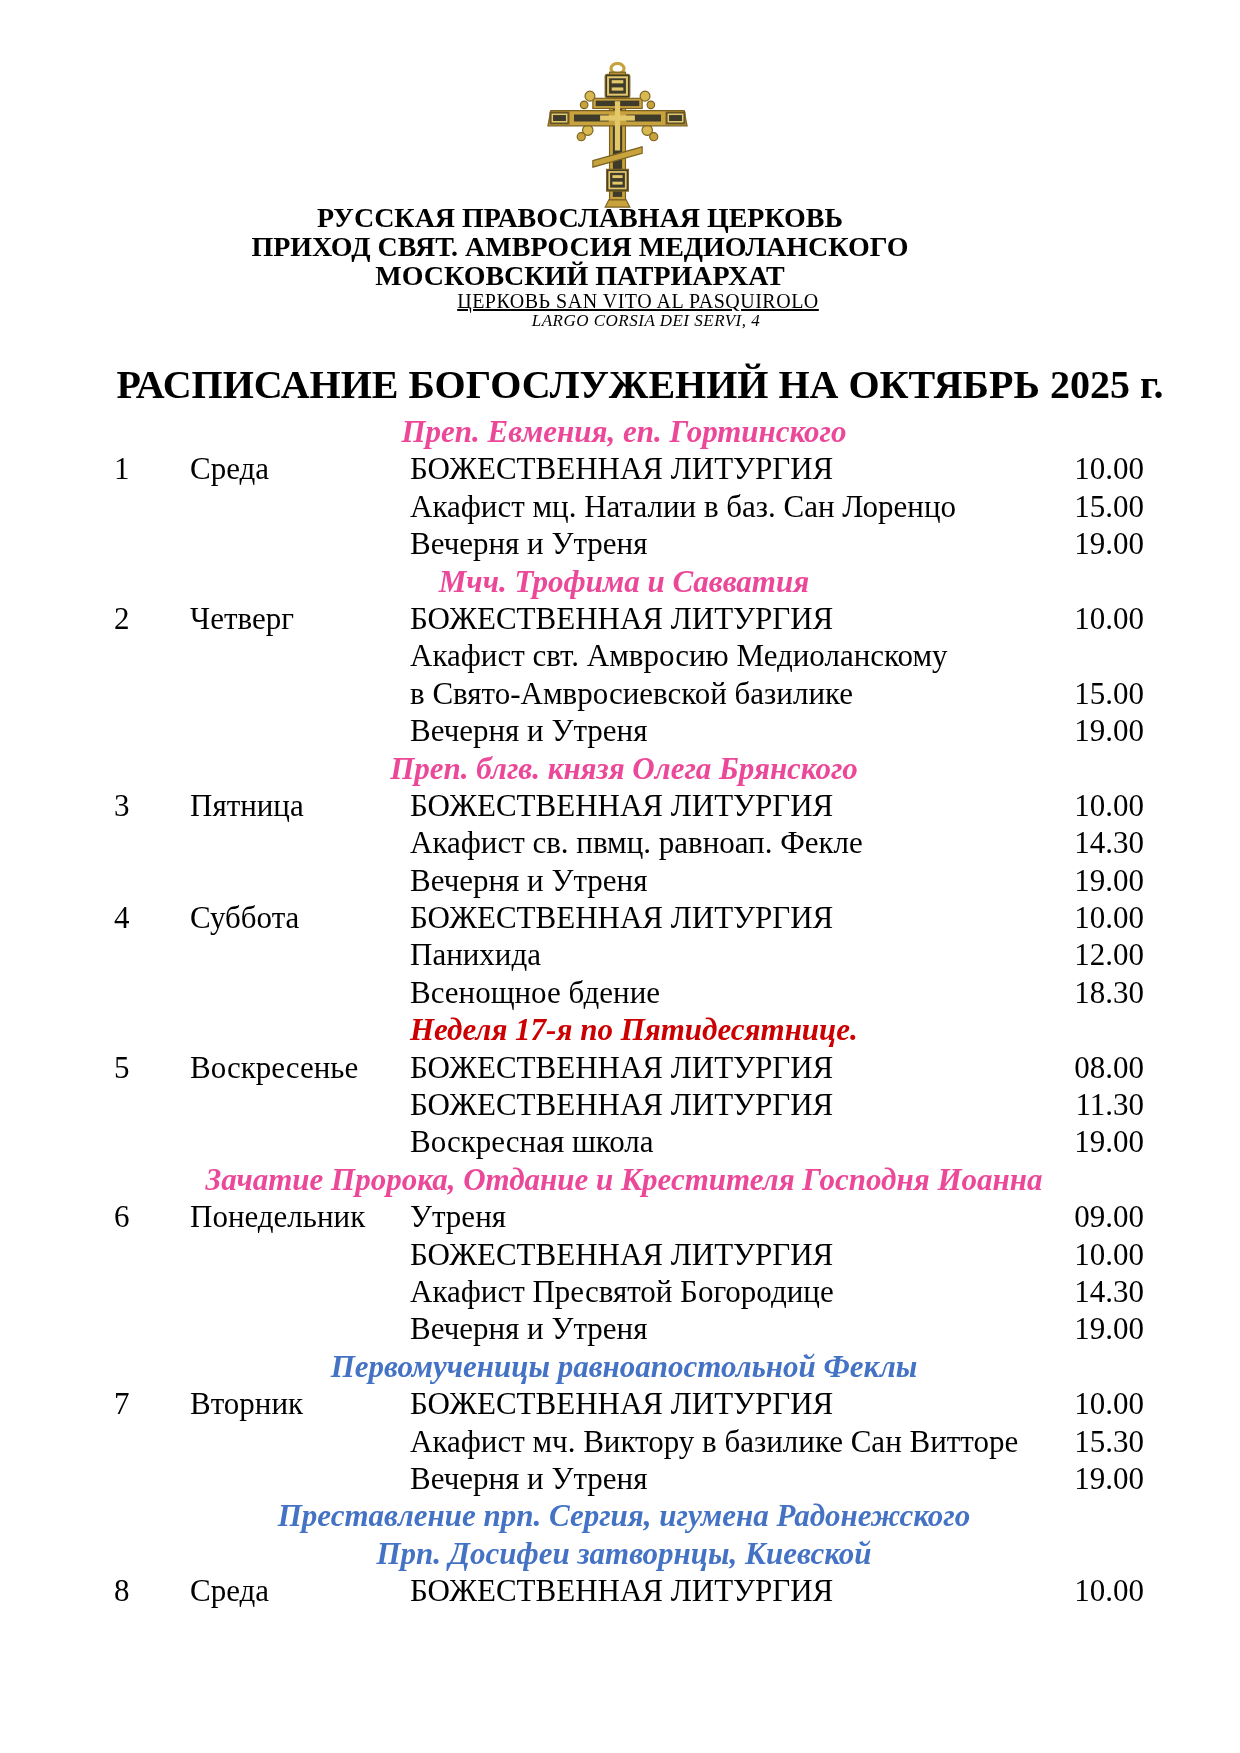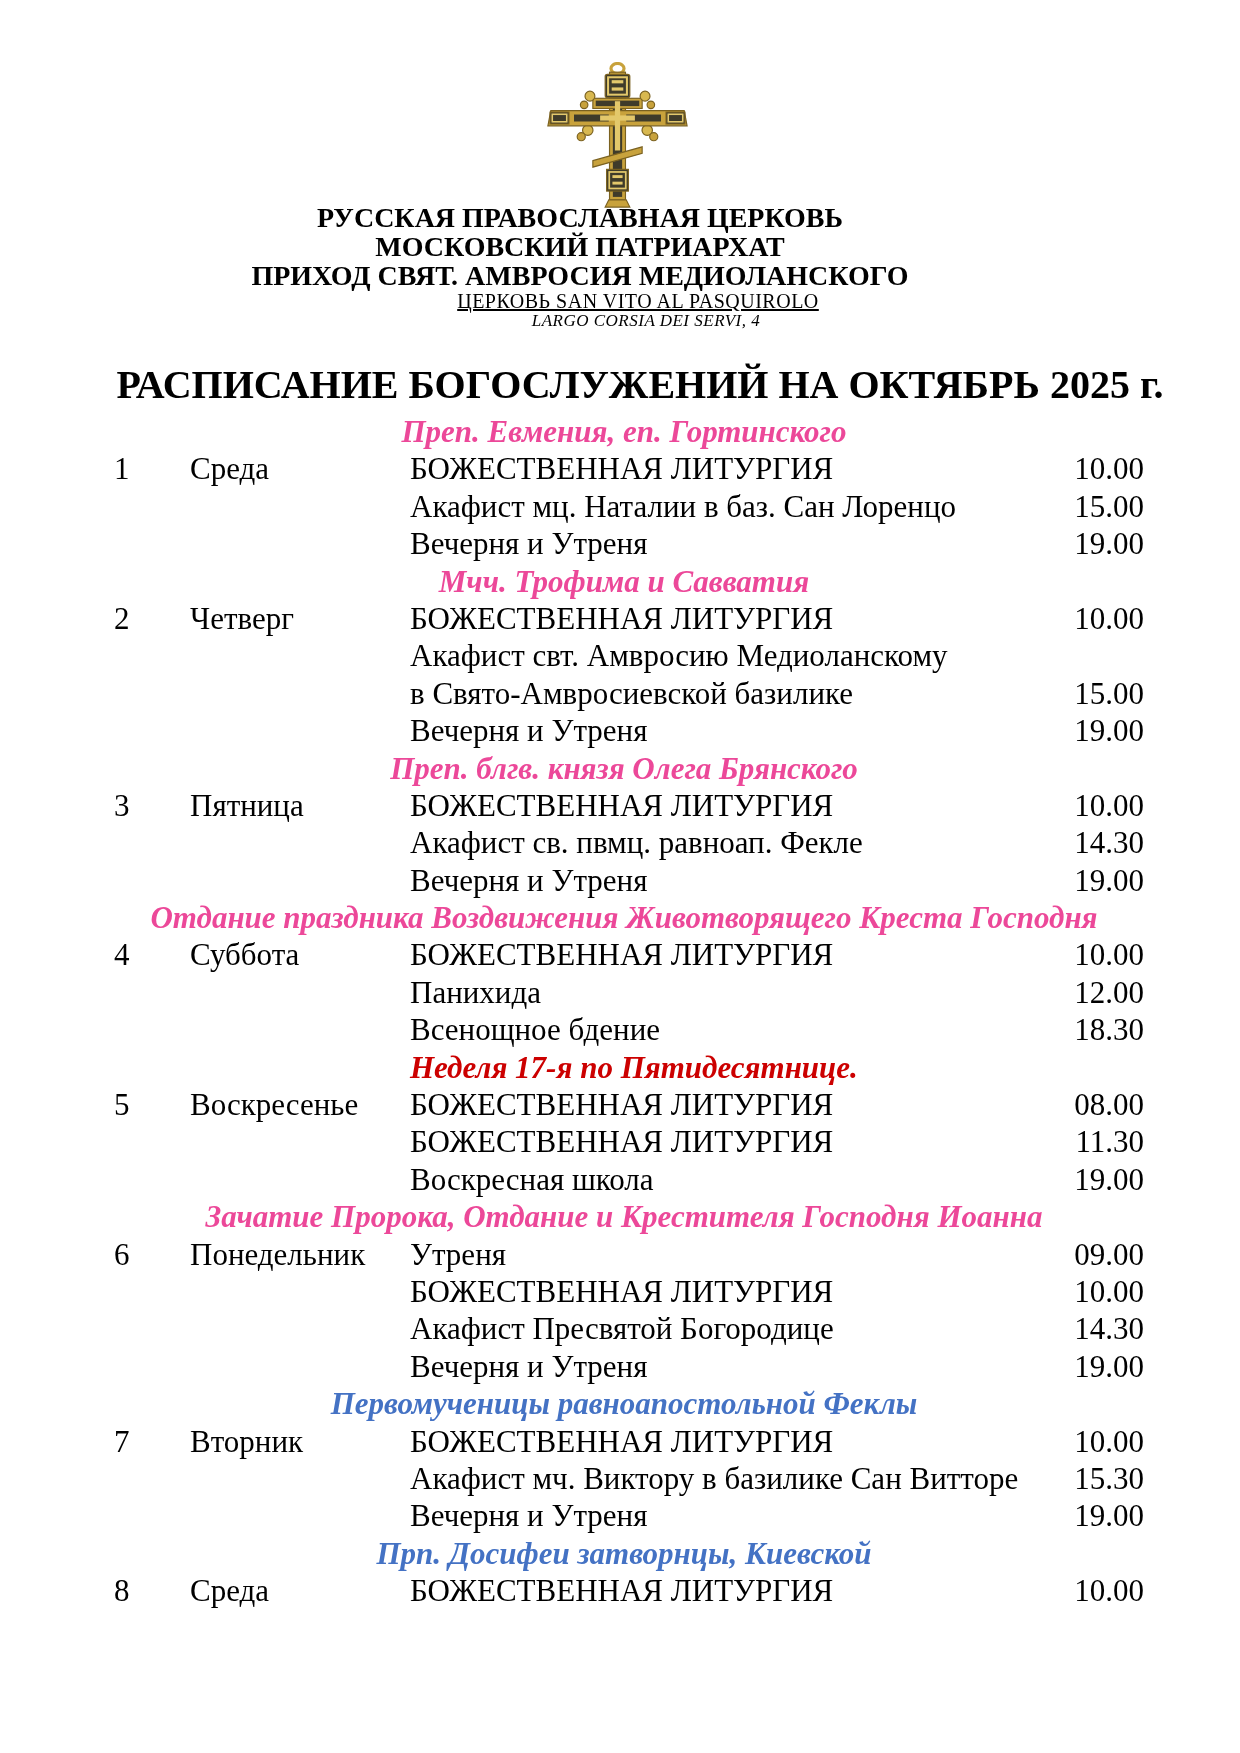--- a/index.html
+++ b/index.html
@@ -86,22 +86,22 @@
         <rect x="46.5" y="78" width="7" height="2" fill="#e3c86b" stroke="none"></rect>
         <rect x="46.5" y="82.5" width="7" height="2" fill="#e3c86b" stroke="none"></rect>
 
         <path d="M44 95 H56 L58.5 100 H41.5 Z" fill="#c8a23c"></path>
       </g>
     </svg>
   </div>
 
   <div class="org">
     <div>РУССКАЯ ПРАВОСЛАВНАЯ ЦЕРКОВЬ</div>
+    <div>ПРИХОД СВЯТ. АМВРОСИЯ МЕДИОЛАНСКОГО</div>
     <div>МОСКОВСКИЙ ПАТРИАРХАТ</div>
-    <div>ПРИХОД СВЯТ. АМВРОСИЯ МЕДИОЛАНСКОГО</div>
   </div>
 
   <div class="church">ЦЕРКОВЬ SAN VITO AL PASQUIROLO</div>
   <div class="addr">LARGO CORSIA DEI SERVI, 4</div>
 
   <div class="title">РАСПИСАНИЕ БОГОСЛУЖЕНИЙ НА ОКТЯБРЬ 2025 г.</div>
 
   <div class="schedule">
       <div class="sline feast c-black a-center">Преп. Евмения, еп. Гортинского</div>
       <div class="sline">
@@ -159,21 +159,20 @@
         <span class="cell day"></span>
         <span class="cell svc">Акафист св. пвмц. равноап. Фекле</span>
         <span class="cell time">14.30</span>
       </div>
       <div class="sline">
         <span class="cell num"></span>
         <span class="cell day"></span>
         <span class="cell svc">Вечерня и Утреня</span>
         <span class="cell time">19.00</span>
       </div>
-      <div class="sline feast c-black a-center">Отдание праздника Воздвижения Животворящего Креста Господня</div>
       <div class="sline">
         <span class="cell num">4</span>
         <span class="cell day">Суббота</span>
         <span class="cell svc">БОЖЕСТВЕННАЯ ЛИТУРГИЯ</span>
         <span class="cell time">10.00</span>
       </div>
       <div class="sline">
         <span class="cell num"></span>
         <span class="cell day"></span>
         <span class="cell svc">Панихида</span>
@@ -241,20 +240,21 @@
         <span class="cell day"></span>
         <span class="cell svc">Акафист мч. Виктору в базилике Сан Витторе</span>
         <span class="cell time">15.30</span>
       </div>
       <div class="sline">
         <span class="cell num"></span>
         <span class="cell day"></span>
         <span class="cell svc">Вечерня и Утреня</span>
         <span class="cell time">19.00</span>
       </div>
+      <div class="sline feast c-blue a-center">Преставление прп. Сергия, игумена Радонежского</div>
       <div class="sline feast c-blue a-center">Прп. Досифеи затворнцы, Киевской</div>
       <div class="sline">
         <span class="cell num">8</span>
         <span class="cell day">Среда</span>
         <span class="cell svc">БОЖЕСТВЕННАЯ ЛИТУРГИЯ</span>
         <span class="cell time">10.00</span>
       </div>
     </div>
 
 </div>

